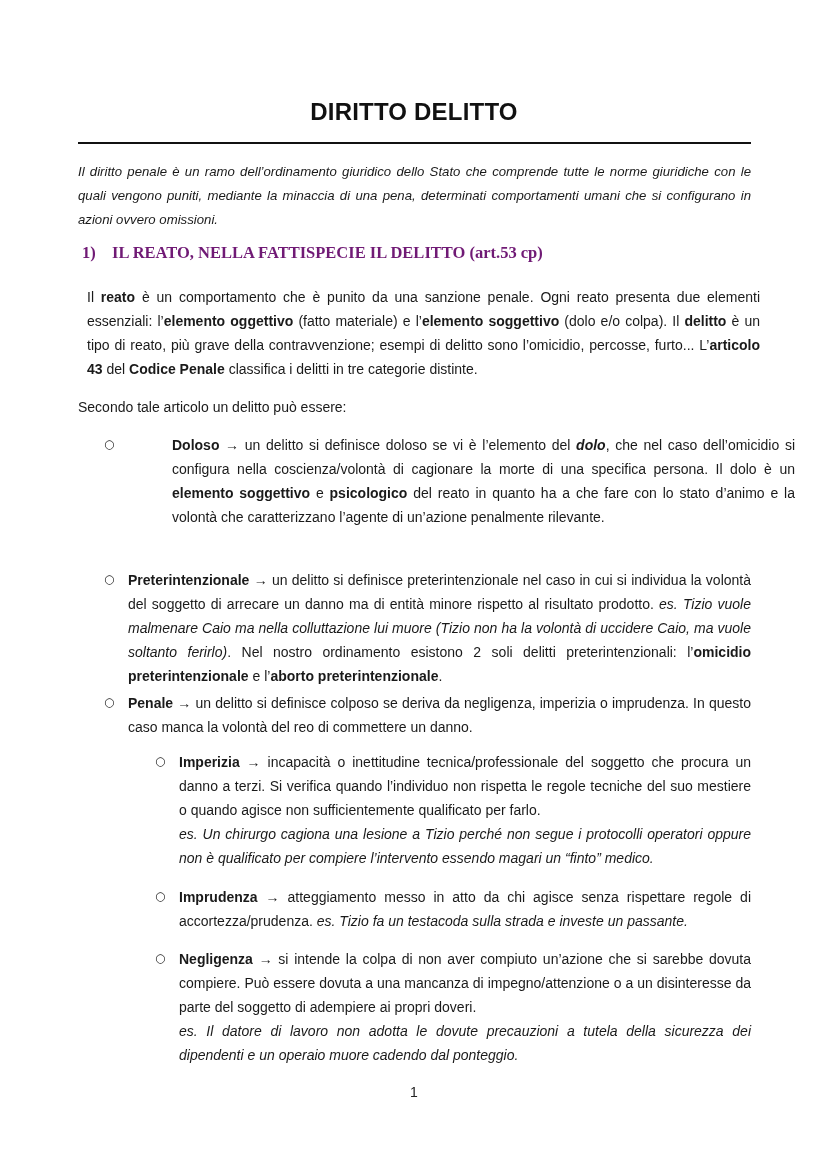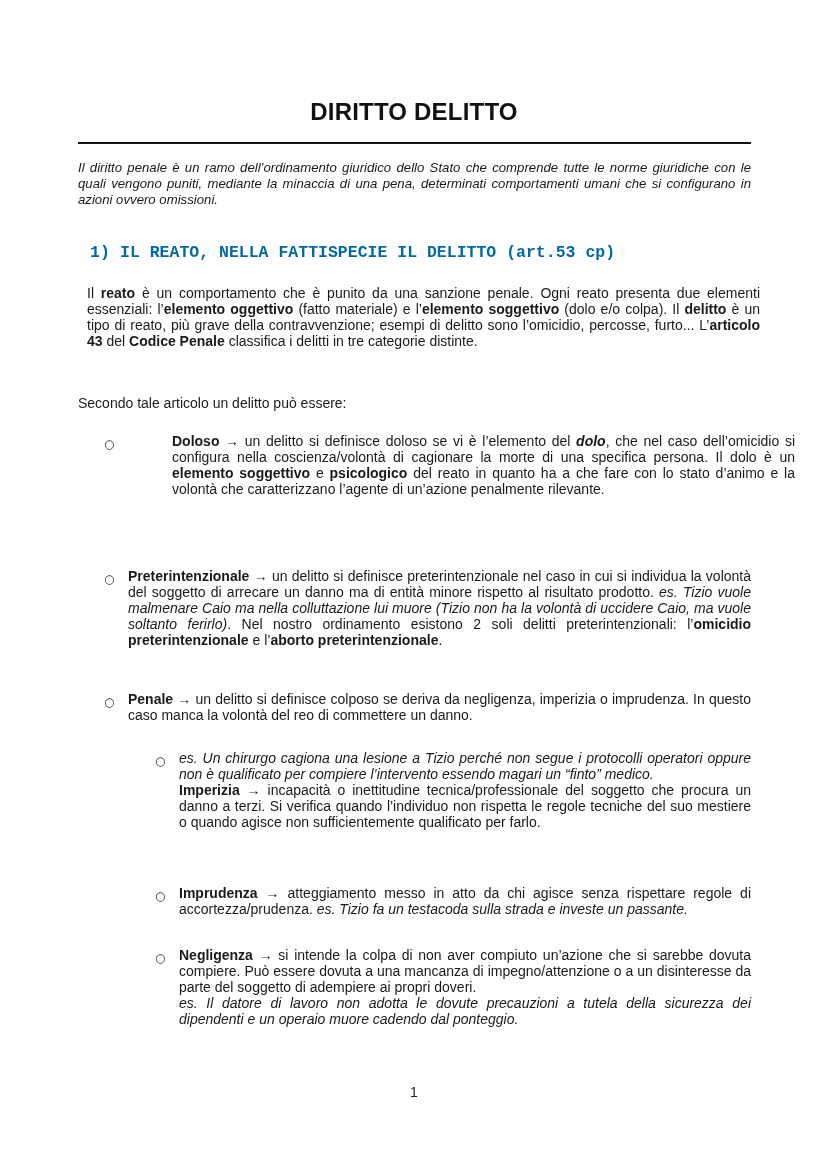--- a/index.html
+++ b/index.html
@@ -2,27 +2,27 @@
 <html><head>
 <meta charset="utf-8">
 <style>
   html, body { margin: 0; padding: 0; background: #ffffff; }
   body { width: 828px; height: 1171px; position: relative; overflow: hidden;
          font-family: "Liberation Sans", sans-serif; color: #111; }
   .page { position: absolute; left: 0; top: 0; width: 828px; height: 1171px; }
   .title { position: absolute; top: 98px; left: 0; width: 828px; text-align: center;
            font-family: "Liberation Sans", sans-serif; font-weight: bold; font-size: 24px; letter-spacing: 0.2px; color: #111; }
   .rule { position: absolute; top: 142px; left: 78px; width: 673px; height: 2px; background: #111; }
-  .txt { font-family: "Liberation Sans", sans-serif; font-size: 14px; line-height: 16px; text-align: justify; color: #1a1a1a; }
+  .txt { font-family: "Liberation Sans", sans-serif; font-size: 14px; line-height: 24px; text-align: justify; color: #1a1a1a; }
   .txt .b { font-weight: bold; }
   .txt .i { font-style: italic; }
   .block { position: absolute; }
   .intro { top: 160px; left: 78px; width: 673px; font-size: 13.2px; }
-  .heading { position: absolute; top: 243px; left: 90px; font-family: Liberation Mono, monospace;
-             font-weight: bold; font-size: 16.5px; color: #0369a1; }
+  .heading { position: absolute; top: 243px; left: 82px; font-family: Liberation Serif, serif;
+             font-weight: bold; font-size: 16.5px; color: #701a75; }
   .heading .num { display: inline-block; width: 30px; }
   .p1 { top: 285px; left: 87px; width: 673px; }
   .p2 { top: 395px; left: 78px; width: 673px; }
   .bullet { position: absolute; font-family: "DejaVu Sans", sans-serif; font-size: 12px; color: #222; }
   .pagenum { position: absolute; top: 1084px; left: 0; width: 828px; text-align: center;
              font-family: "Liberation Sans", sans-serif; font-size: 14px; color: #222; }
 </style>
 </head>
 <body>
 
@@ -49,22 +49,22 @@
     <div><span class="b">Preterintenzionale</span><span> → un delitto si definisce preterintenzionale nel caso in cui si individua la volontà del soggetto di arrecare un danno ma di entità minore rispetto al risultato prodotto. </span><span class="i">es. Tizio vuole malmenare Caio ma nella colluttazione lui muore (Tizio non ha la volontà di uccidere Caio, ma vuole soltanto ferirlo)</span><span>. Nel nostro ordinamento esistono 2 soli delitti preterintenzionali: l’</span><span class="b">omicidio preterintenzionale</span><span> e l’</span><span class="b">aborto preterintenzionale</span><span>.</span></div>
   </div>
 
   <span class="bullet" style="top:695px;left:104px;">○</span>
   <div class="block txt" style="top:691px;left:128px;width:623px;">
     <div><span class="b">Penale</span><span> → un delitto si definisce colposo se deriva da negligenza, imperizia o imprudenza. In questo caso manca la volontà del reo di commettere un danno.</span></div>
   </div>
 
   <span class="bullet" style="top:754px;left:155px;">○</span>
   <div class="block txt" style="top:750px;left:179px;width:572px;">
+    <div><span class="b">Imperizia</span><span> → incapacità o inettitudine tecnica/professionale del soggetto che procura un danno a terzi. Si verifica quando l’individuo non rispetta le regole tecniche del suo mestiere o quando agisce non sufficientemente qualificato per farlo.</span></div>
     <div><span class="i">es.  Un chirurgo cagiona una lesione a Tizio perché non segue i protocolli operatori oppure non è qualificato per compiere l’intervento essendo magari un “finto” medico.</span></div>
-    <div><span class="b">Imperizia</span><span> → incapacità o inettitudine tecnica/professionale del soggetto che procura un danno a terzi. Si verifica quando l’individuo non rispetta le regole tecniche del suo mestiere o quando agisce non sufficientemente qualificato per farlo.</span></div>
   </div>
 
   <span class="bullet" style="top:889px;left:155px;">○</span>
   <div class="block txt" style="top:885px;left:179px;width:572px;">
     <div><span class="b">Imprudenza</span><span> → atteggiamento messo in atto da chi agisce senza rispettare regole di accortezza/prudenza.  </span><span class="i">es. Tizio fa un testacoda sulla strada e investe un passante.</span></div>
   </div>
 
   <span class="bullet" style="top:951px;left:155px;">○</span>
   <div class="block txt" style="top:947px;left:179px;width:572px;">
     <div><span class="b">Negligenza</span><span> → si intende la colpa di non aver compiuto un’azione che si sarebbe dovuta compiere. Può essere dovuta a una mancanza di impegno/attenzione o a un disinteresse da parte del soggetto di adempiere ai propri doveri.</span></div>

